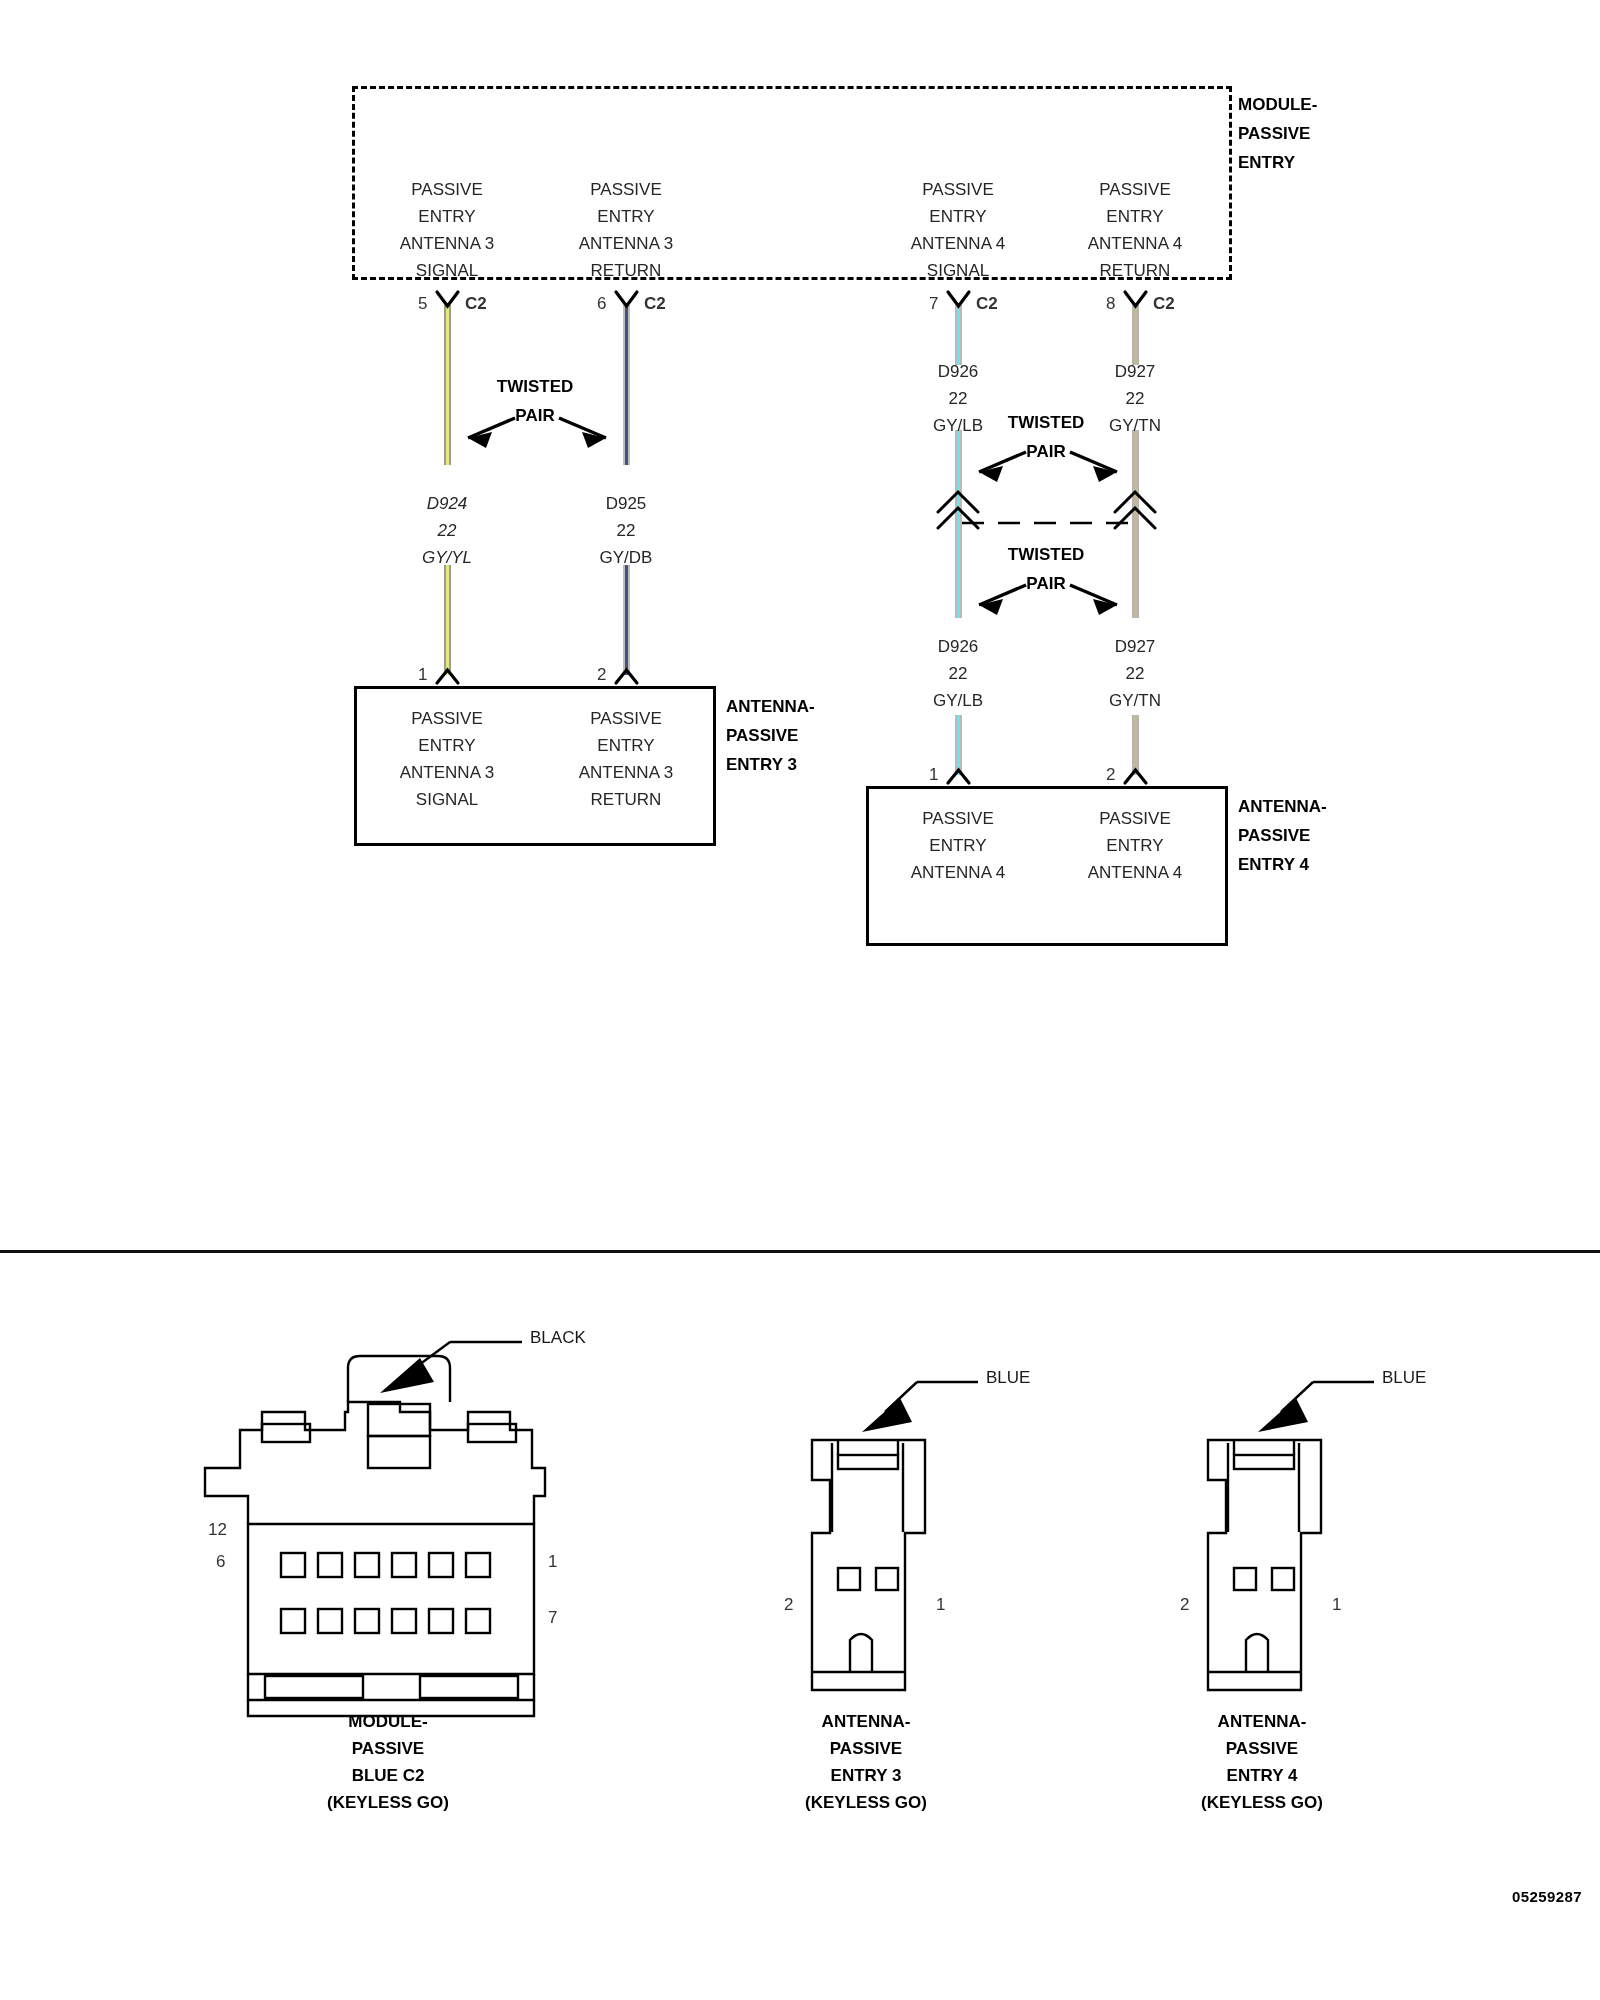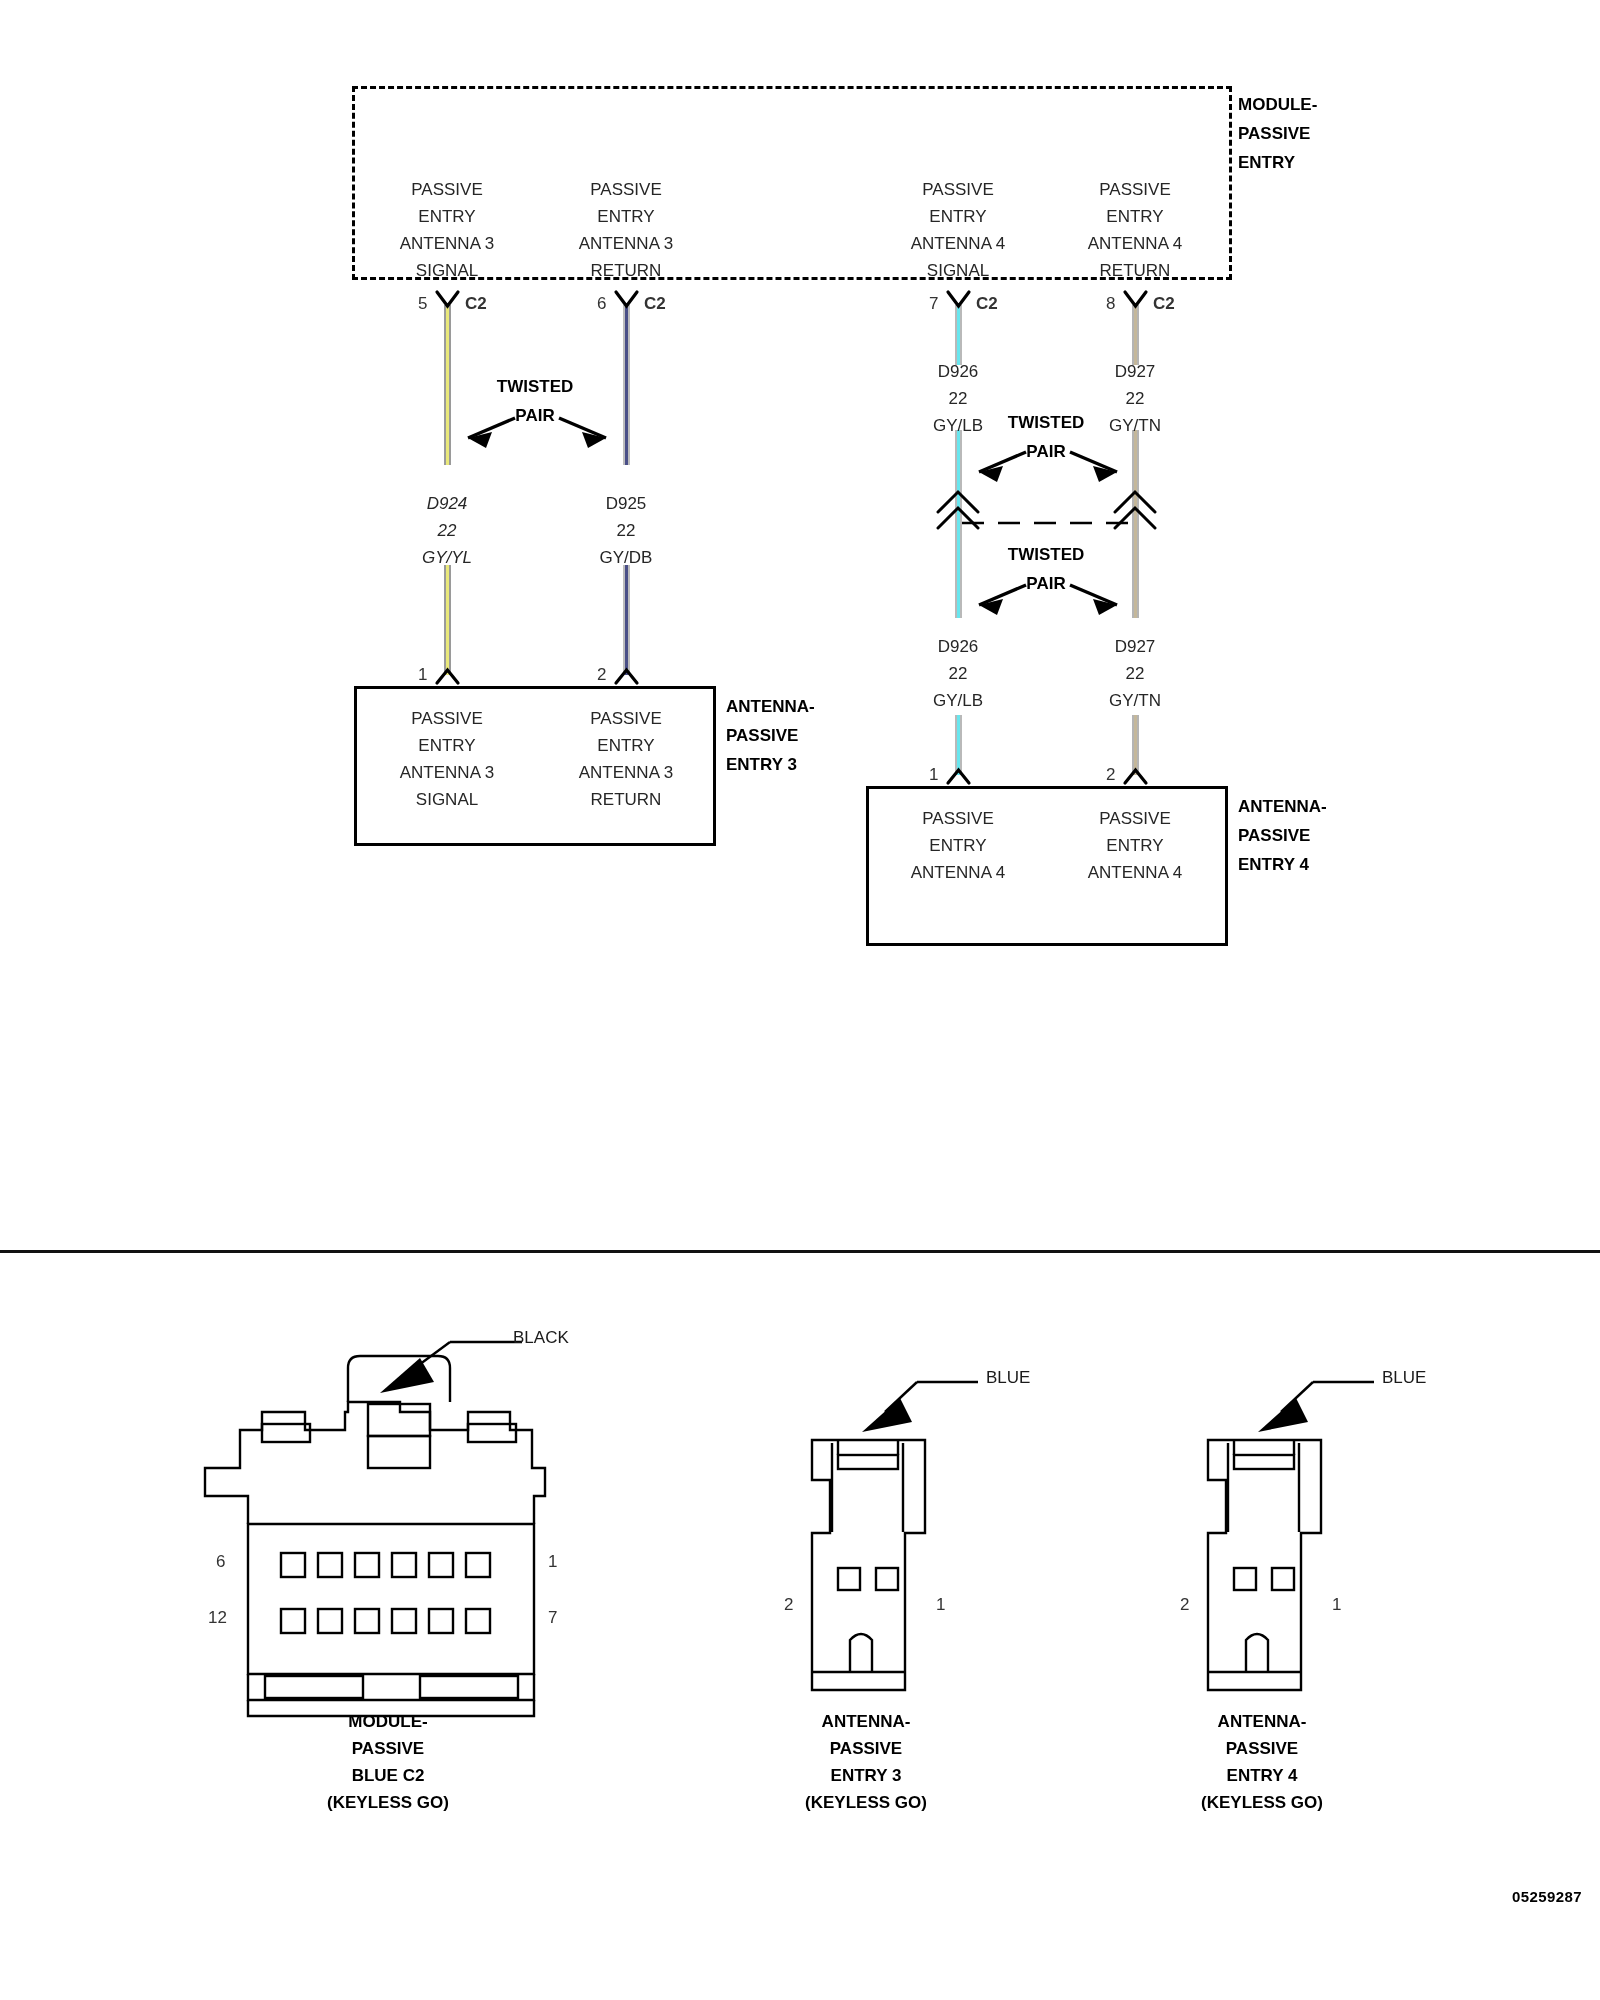--- a/index.html
+++ b/index.html
@@ -396,27 +396,27 @@
     </g>
     <g data-name="connector-callout-leader-blue-2">
       <line x1="1281" y1="1412" x2="1313" y2="1382" stroke="#000" stroke-width="2.4"></line>
       <line x1="1313" y1="1382" x2="1374" y2="1382" stroke="#000" stroke-width="2.4"></line>
       <polygon points="1258,1432 1296,1398 1308,1422" fill="#000"></polygon>
     </g>
   </svg>
 
   <div class="divider" data-name="section-divider" style="top:1250px;"></div>
 
-  <div class="leader-label" data-name="callout-label-black" style="left:513px; top:1328px;">BLACK</div>
+  <div class="leader-label" data-name="callout-label-black" style="left:530px; top:1328px;">BLACK</div>
   <div class="leader-label" data-name="callout-label-blue-antenna3" style="left:986px; top:1368px;">BLUE</div>
   <div class="leader-label" data-name="callout-label-blue-antenna4" style="left:1382px; top:1368px;">BLUE</div>
 
   <div class="pin" data-name="module-c2-pin-label-top-left" style="left:216px; top:1552px;">6</div>
   <div class="pin" data-name="module-c2-pin-label-top-right" style="left:548px; top:1552px;">1</div>
-  <div class="pin" data-name="module-c2-pin-label-bottom-left" style="left:208px; top:1608px;">12</div>
+  <div class="pin" data-name="module-c2-pin-label-bottom-left" style="left:208px; top:1520px;">12</div>
   <div class="pin" data-name="module-c2-pin-label-bottom-right" style="left:548px; top:1608px;">7</div>
 
   <div class="pin" data-name="antenna3-connector-pin-label-left" style="left:784px; top:1595px;">2</div>
   <div class="pin" data-name="antenna3-connector-pin-label-right" style="left:936px; top:1595px;">1</div>
 
   <div class="pin" data-name="antenna4-connector-pin-label-left" style="left:1180px; top:1595px;">2</div>
   <div class="pin" data-name="antenna4-connector-pin-label-right" style="left:1332px; top:1595px;">1</div>
 
   <div class="caption" data-name="connector-caption-module-c2" style="left:388px; top:1708px;">
     <div data-name="caption-line">MODULE-</div>

